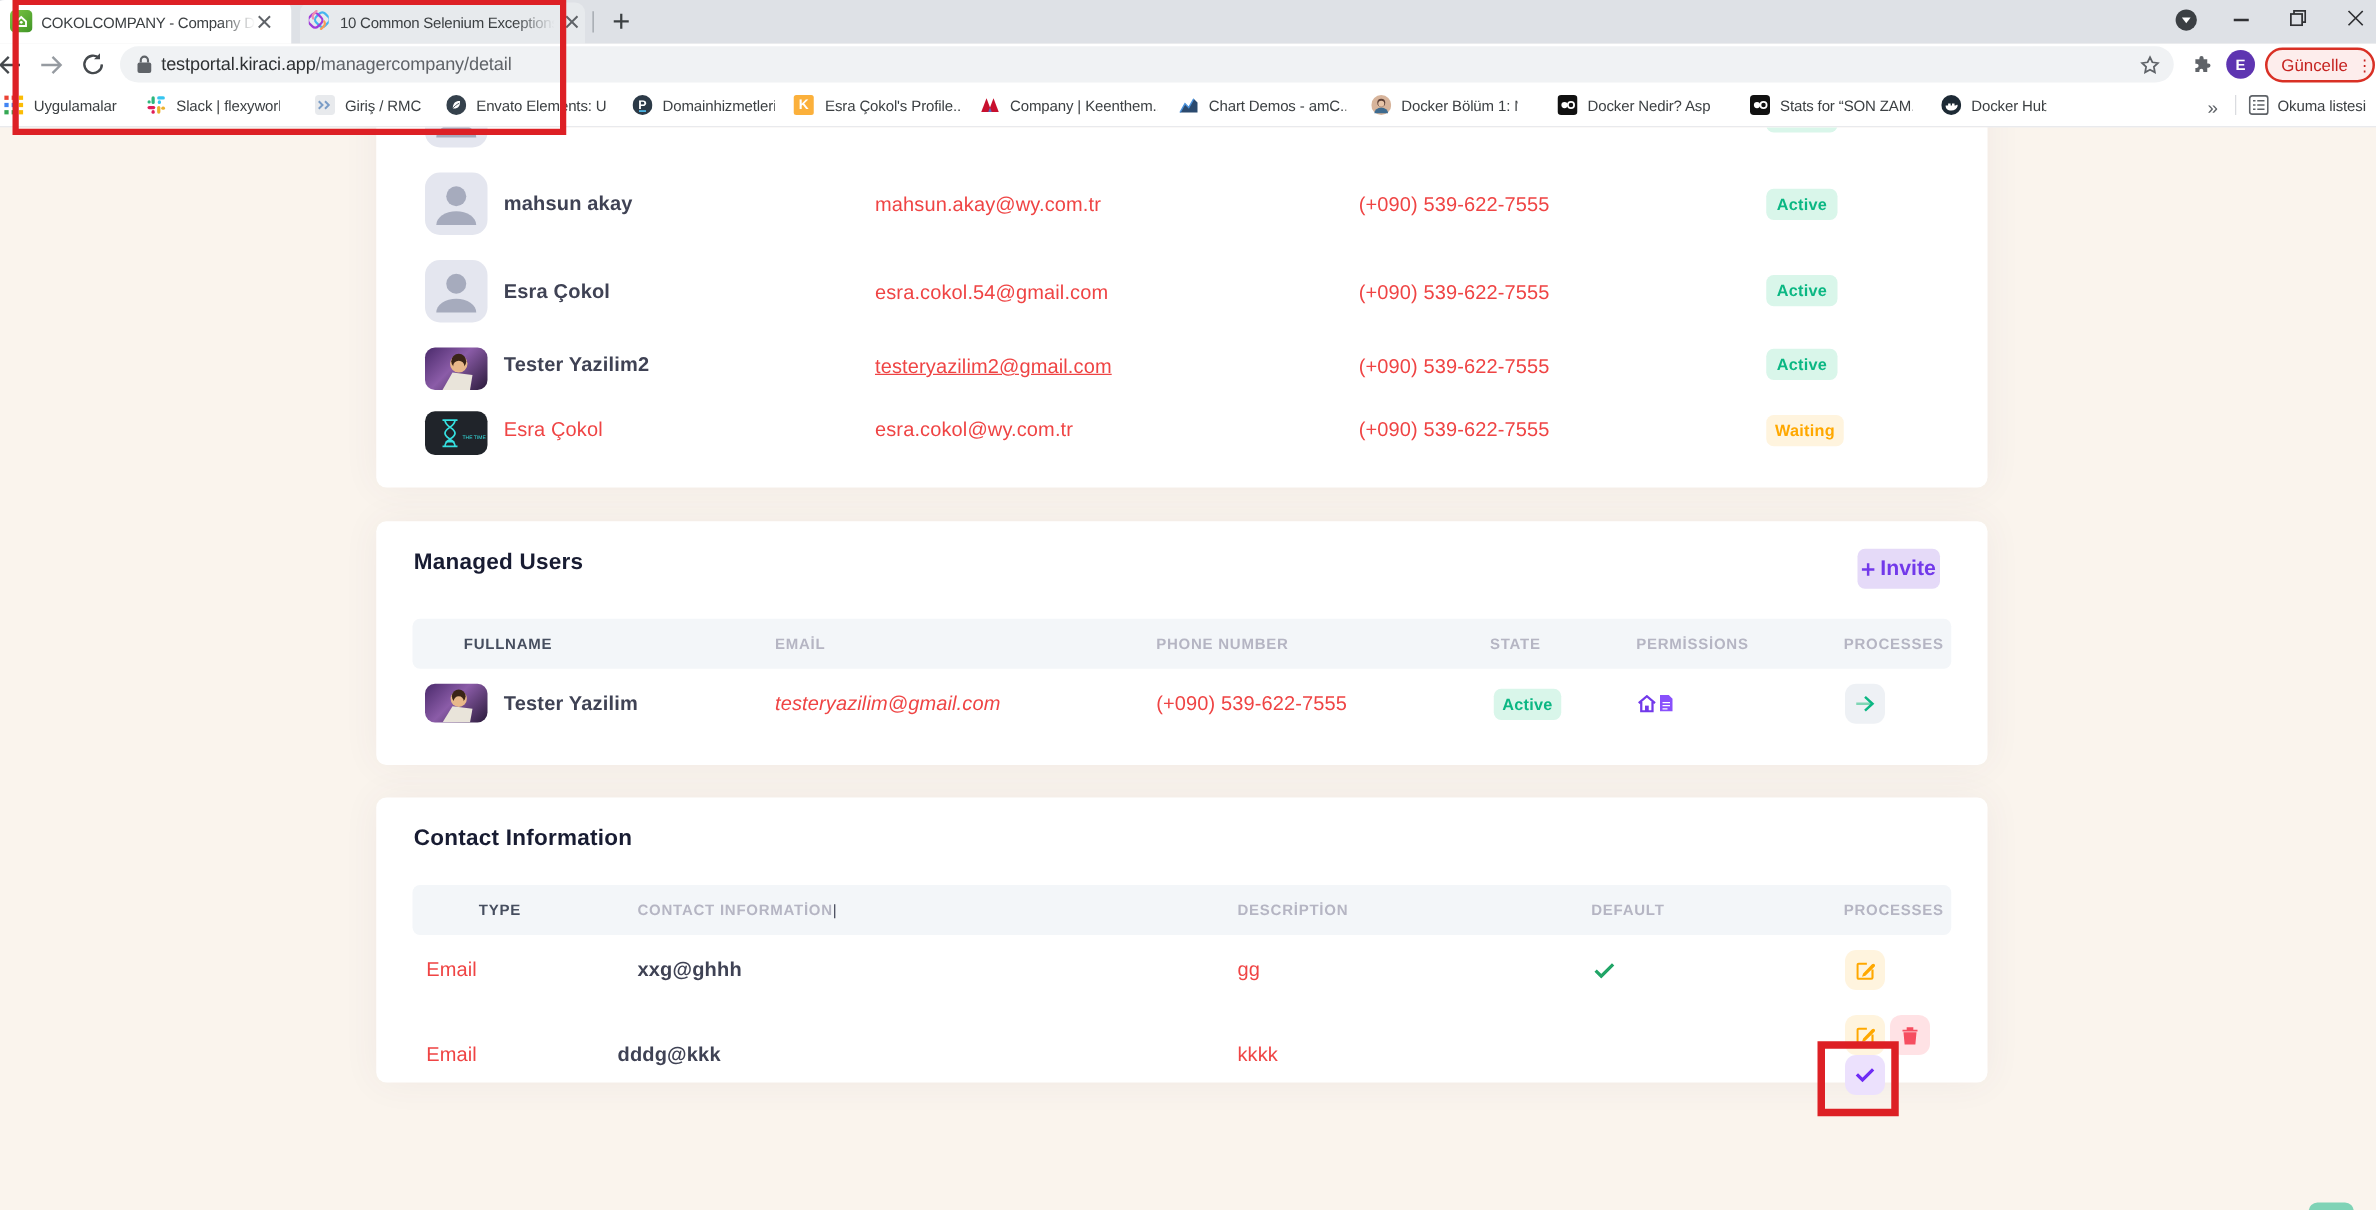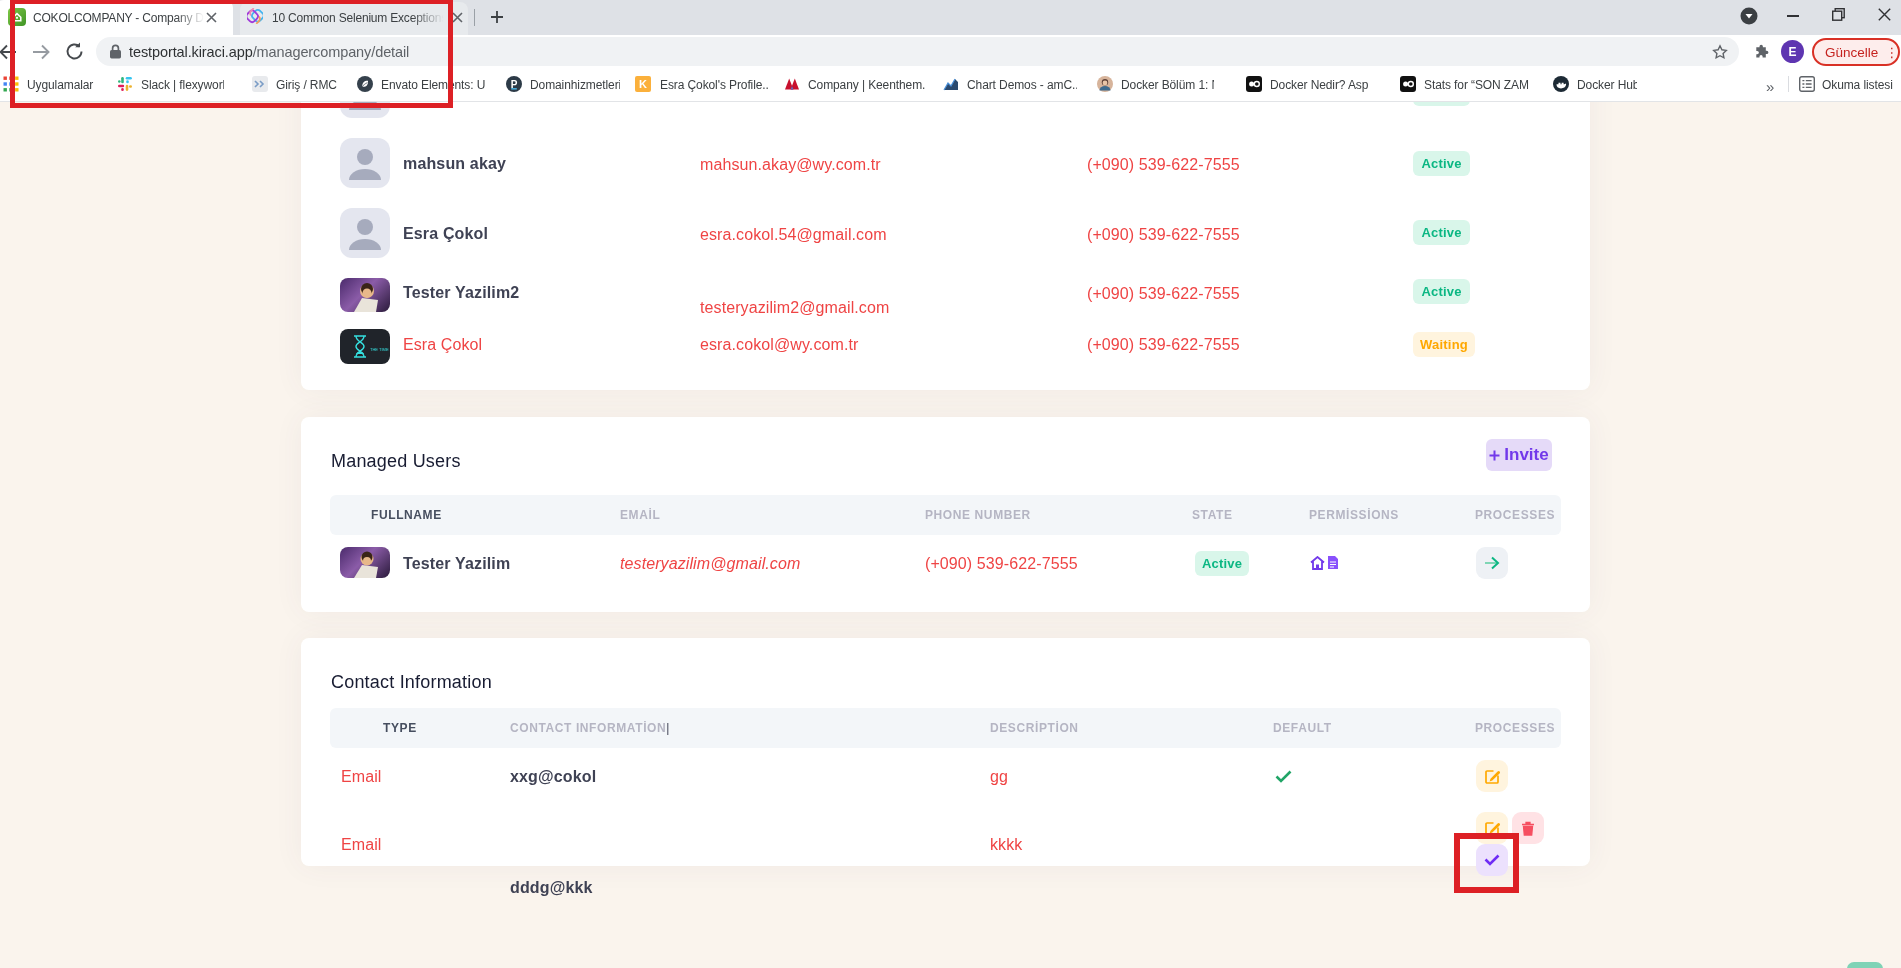--- a/index.html
+++ b/index.html
@@ -24,21 +24,21 @@
   .avatar { position:absolute; left:39px; width:50px; height:50px; background:#e4e6ef; border-radius:12px; overflow:hidden; }
   .name { position:absolute; left:102px; font-size:16px; font-weight:bold; color:#3f4254; letter-spacing:.15px; white-space:nowrap; }
   .plain { position:absolute; font-size:16px; color:#ef4444; letter-spacing:.1px; white-space:nowrap; }
   .badge { position:absolute; left:1112px; height:25px; border-radius:6px; font-size:13px; font-weight:bold; letter-spacing:.2px; display:flex; align-items:center; justify-content:center; }
   .b-act { background:#d9f6ea; color:#0bb783; width:57px; }
   .b-wait { background:#fff4de; color:#ffa800; width:62px; }
   .hband { position:absolute; left:29px; width:1231px; height:40px; background:#f3f6f9; border-radius:6px; }
   .hlab { position:absolute; font-size:12px; font-weight:bold; color:#b5b5c3; letter-spacing:.6px; white-space:nowrap; }
   .hdark { color:#464e5f;padding-left:30px; }
   .sqbtn { position:absolute; width:32px; height:32px; border-radius:9px; display:flex; align-items:center; justify-content:center; }
-  .title { position:absolute; left:30px; font-size:18px; font-weight:normal; color:#181c32; letter-spacing:.2px;margin-top:12px; }
+  .title { position:absolute; left:30px; font-size:18px; font-weight:bold; color:#181c32; letter-spacing:.2px; }
 
   .redbox { position:absolute; border:5px solid #dd2025; z-index:50; }
 </style>
 </head>
 <body>
 
 <div class="abs" id="strip"></div>
 <div class="abs" id="tab1"></div>
 <div class="abs" id="tab2"></div>
 
@@ -235,21 +235,21 @@
 
     <div class="avatar" style="top:236px; height:34px; border-radius:8px; background:linear-gradient(135deg,#4a2a6b,#8b5ca8 45%,#2a1a3a);">
       <svg width="50" height="34" viewBox="0 0 50 34">
           <circle cx="27" cy="13" r="7" fill="#e8b88a"></circle>
           <circle cx="27" cy="11" r="6" fill="#3a2417"></circle>
           <circle cx="27" cy="15" r="4.5" fill="#e8b88a"></circle>
           <path d="M14 34 L22 20 L38 22 L36 34 Z" fill="#e9e4da"></path>
         </svg>
     </div>
     <div class="name" style="top:242px;">Tester Yazilim2</div>
-    <div class="plain" style="left:399px; top:257px;">testeryazilim2@gmail.com</div>
+    <div class="plain" style="left:399px; top:243px;text-decoration:underline;">testeryazilim2@gmail.com</div>
     <div class="plain" style="left:786px; top:243px;">(+090) 539-622-7555</div>
     <div class="badge b-act" style="top:237px;">Active</div>
 
     <div class="avatar" style="top:287px; height:35px; border-radius:8px; background:#20242a;">
       <svg width="50" height="35" viewBox="0 0 50 35">
         <path d="M14 7 h12 M14 28 h12 M16 7 c0 6 8 6 8 10.5 c0 4.5 -8 4.5 -8 10.5 M24 7 c0 6 -8 6 -8 10.5 c0 4.5 8 4.5 8 10.5" stroke="#35e0e0" stroke-width="1.4" fill="none"></path>
         <path d="M16 25 c1-3 7-3 8 0 Z" fill="#35e0e0"></path>
         <text x="30" y="22" font-size="4" fill="#35e0e0">THE TIME</text>
       </svg>
     </div>
@@ -304,34 +304,34 @@
   <div class="card" style="top:536px; height:228px;">
     <div class="title" style="top:22px;">Contact Information</div>
     <div class="hband" style="top:70px;"></div>
     <div class="hlab hdark" style="left:52px; top:83px;">TYPE</div>
     <div class="hlab" style="left:209px; top:83px;">CONTACT INFORMATİON<span style="color:#3f4254; font-weight:normal;">|</span></div>
     <div class="hlab" style="left:689px; top:83px;">DESCRİPTİON</div>
     <div class="hlab" style="left:972px; top:83px;">DEFAULT</div>
     <div class="hlab" style="left:1174px; top:83px;">PROCESSES</div>
 
     <div class="plain" style="left:40px; top:130px;">Email</div>
-    <div class="name" style="left:209px; top:130px;">xxg@cokol</div>
+    <div class="name" style="left:209px; top:130px;">xxg@ghhh</div>
     <div class="plain" style="left:689px; top:130px;">gg</div>
     <svg class="abs" style="left:974px; top:132px;" width="17" height="13" viewBox="0 0 17 13">
         <path d="M1.5 6.5 L6 11 L15.5 1.5" fill="none" stroke="#21a567" stroke-width="2.6"></path>
       </svg>
     <div class="sqbtn" style="left:1175px; top:122px; background:#fff4de;">
       <svg width="15" height="15" viewBox="0 0 15 15">
           <path d="M13 6.5 V13 a1 1 0 0 1 -1 1 H2 a1 1 0 0 1 -1 -1 V3 a1 1 0 0 1 1 -1 H8.5" fill="none" stroke="#ffa800" stroke-width="1.7"></path>
           <path d="M5.5 9.7 L12.6 2.4 a1.35 1.35 0 0 1 2 2 L7.3 11.6 L4.6 12.4 Z" fill="#ffa800"></path>
         </svg>
     </div>
 
     <div class="plain" style="left:40px; top:198px;">Email</div>
-    <div class="name" style="left:209px; top:198px;margin-top:43px;">dddg@kkk</div>
+    <div class="name" style="left:193px; top:198px;">dddg@kkk</div>
     <div class="plain" style="left:689px; top:198px;">kkkk</div>
     <div class="sqbtn" style="left:1175px; top:174px; background:#fff4de;">
       <svg width="15" height="15" viewBox="0 0 15 15">
           <path d="M13 6.5 V13 a1 1 0 0 1 -1 1 H2 a1 1 0 0 1 -1 -1 V3 a1 1 0 0 1 1 -1 H8.5" fill="none" stroke="#ffa800" stroke-width="1.7"></path>
           <path d="M5.5 9.7 L12.6 2.4 a1.35 1.35 0 0 1 2 2 L7.3 11.6 L4.6 12.4 Z" fill="#ffa800"></path>
         </svg>
     </div>
     <div class="sqbtn" style="left:1211px; top:174px; background:#ffe2e5;">
       <svg width="14" height="15" viewBox="0 0 14 15">
           <path d="M1 3.5 H13 M5 3 V1.5 H9 V3 M2.5 5.5 L3.3 14 H10.7 L11.5 5.5 Z" fill="#f64e60" stroke="#f64e60" stroke-width="1.3"></path>

